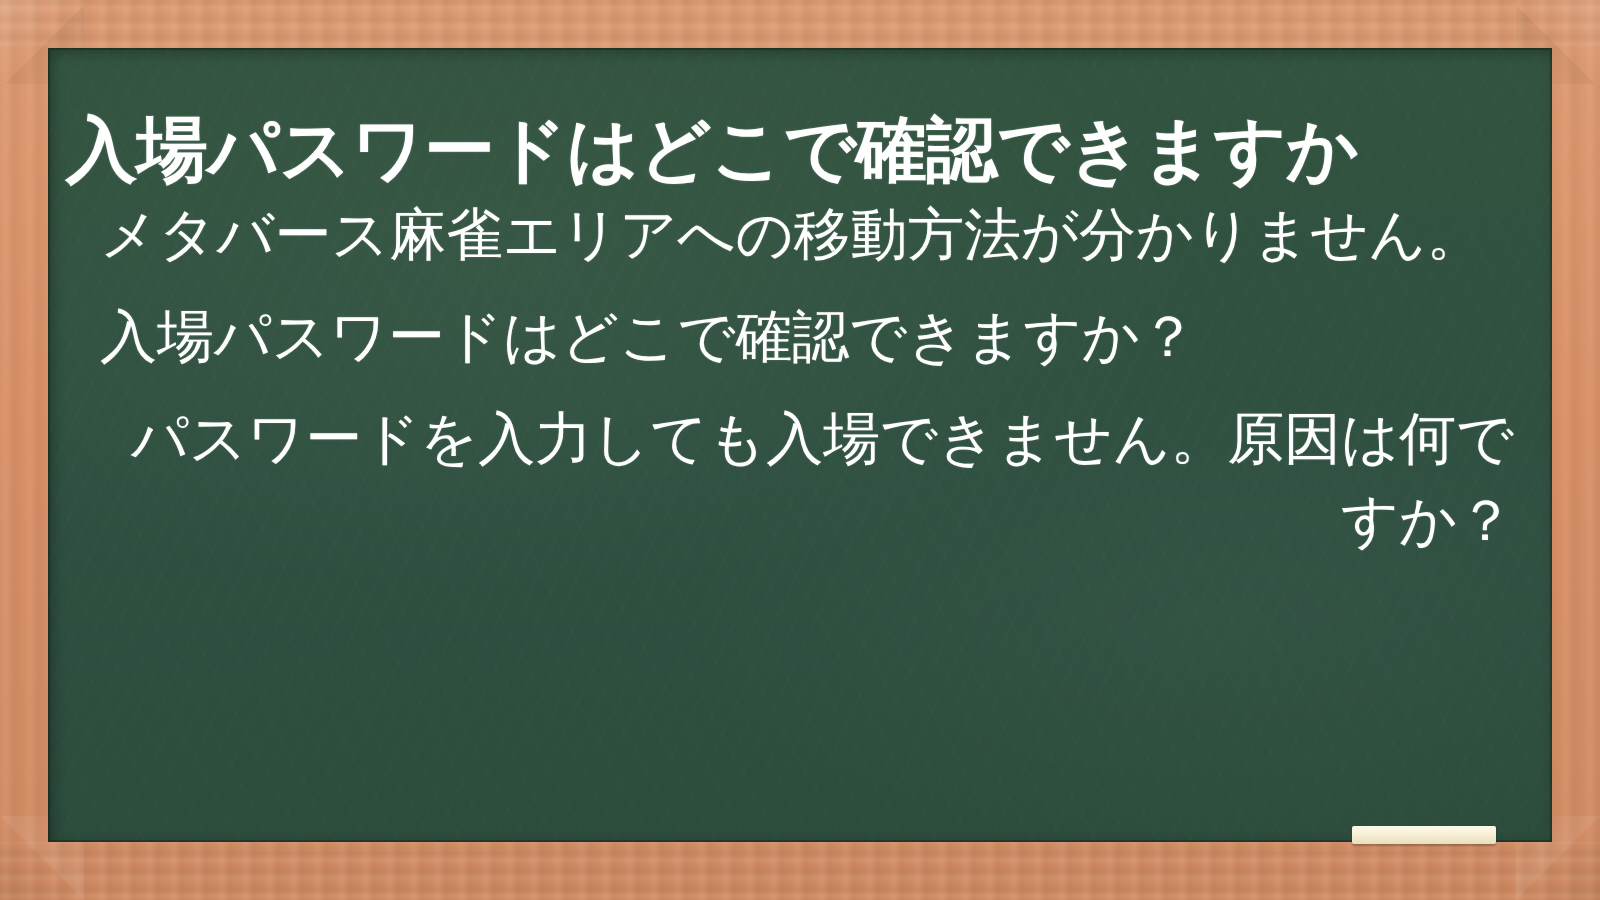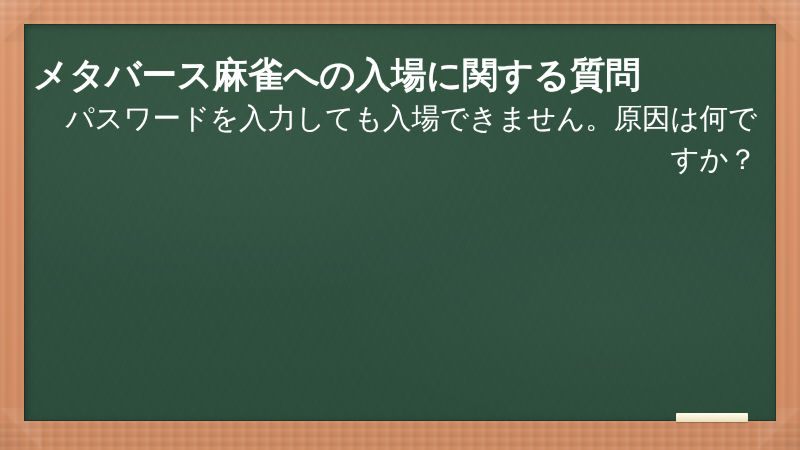--- a/index.html
+++ b/index.html
@@ -157,23 +157,25 @@
   <div class="miter tl"></div>
   <div class="miter tr"></div>
   <div class="miter bl"></div>
   <div class="miter br"></div>
 
   <div class="board">
     <div class="board-texture"></div>
 
     <div class="content">
 
-      <h1 class="board-title">メタバース麻雀への入場に関する質問</h1>
+      <h1 class="board-title">入場パスワードはどこで確認できますか</h1>
 
       <ul class="qa-list">
+        <li class="qa-item">メタバース麻雀エリアへの移動方法が分かりません。</li>
+        <li class="qa-item">入場パスワードはどこで確認できますか？</li>
         <li class="qa-item">パスワードを入力しても入場できません。原因は何ですか？</li>
       </ul>
 
     </div>
   </div>
 
   <div class="chalk-stick"></div>
 
 </div>
 

